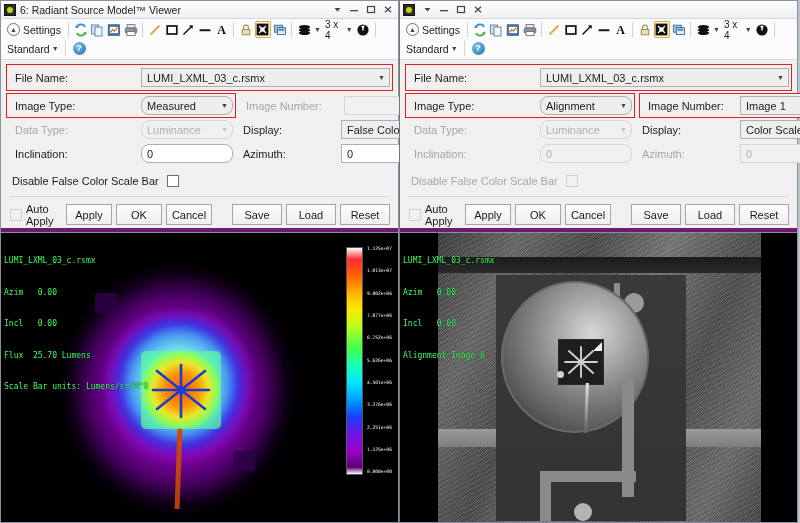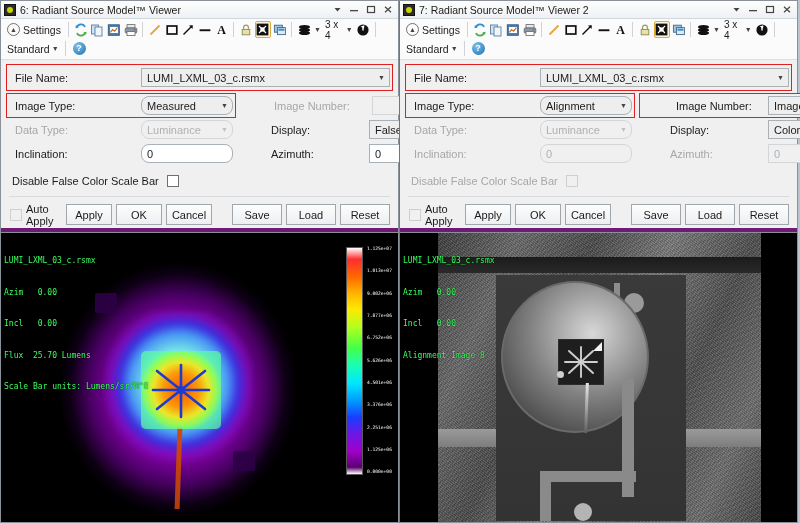--- a/index.html
+++ b/index.html
@@ -91,21 +91,21 @@
     border-bottom: 4px solid #701a75;
   }
   .hl-box { border: 1px solid #e02020; padding: 2px; background:#f0f0f0; }
   .row { display: flex; align-items: center; height: 21px; }
   .row + .row { margin-top: 3px; }
 
   .lbl { font-size: 11px; color: #1b1b1b; }
   .lbl.dim { color: #a7a7a7; }
 
   .fld-lbl { width: 132px; padding-left: 6px; }
-  .fld-lbl-r { width: 104px; padding-left: 6px; margin-left: 28px; }
+  .fld-lbl-r { width: 104px; padding-left: 6px; }
 
   .combo {
     height: 19px; background: #eeeeee;
     border: 1px solid #a9b0b6;
     display: flex; align-items: center;
     padding: 0 0 0 5px; font-size: 11px; color:#1b1b1b;
     position: relative;
   }
   .combo .arrow {
     margin-left: auto; width: 15px; text-align:center;
@@ -590,21 +590,20 @@
       </div>
     </div>
   </div>
 
   <div class="window right">
 
     <div class="titlebar">
       <span class="app-glyph">
           <i></i>
         </span>
-      <span class="title-text">7: Radiant Source Model™ Viewer 2</span>
       <span class="tb-btns">
         <span class="tb-btn">
           <svg width="9" height="9" viewBox="0 0 9 9">
               <path d="M1.5 3 L4.5 6.5 L7.5 3 Z" fill="#444"></path>
             </svg>
         </span>
         <span class="tb-btn">
           <svg width="10" height="9" viewBox="0 0 10 9">
               <rect x="1" y="5" width="8" height="1.3" fill="#444"></rect>
             </svg>

